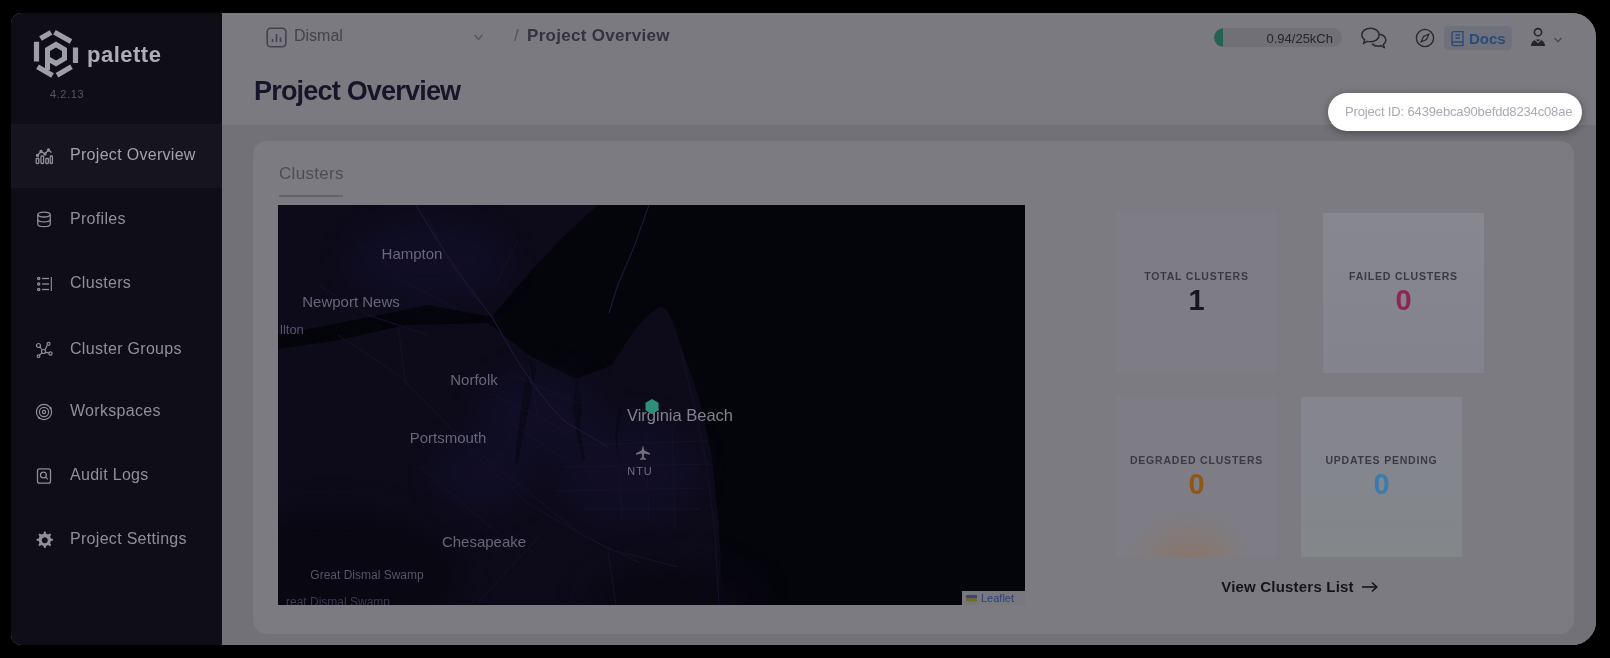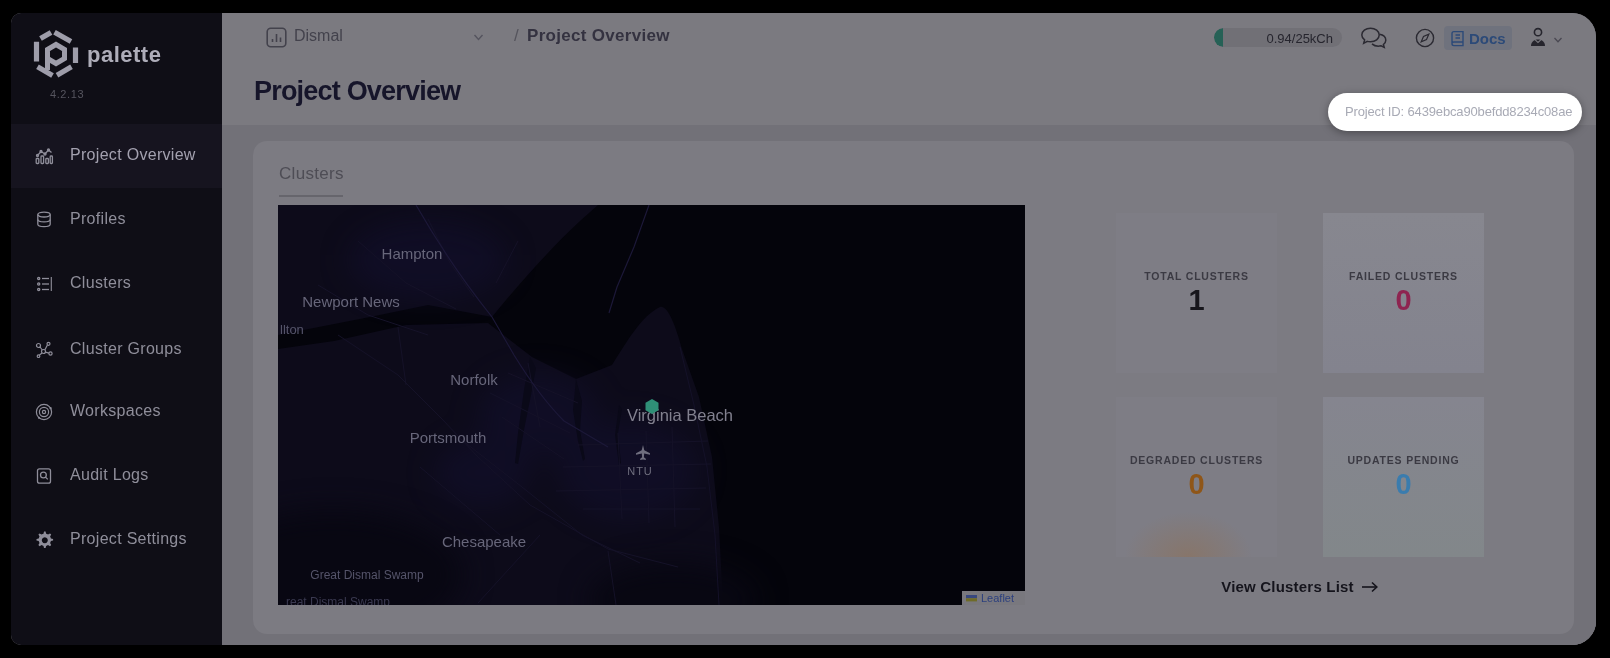--- a/index.html
+++ b/index.html
@@ -52,21 +52,21 @@
   .tile { position:absolute; width:161px; height:160px; }
   .tile .tl { position:absolute; width:161px; top:57px; text-align:center; font-size:10.5px;
     letter-spacing:0.8px; color:#3b3a43;font-weight:bold; }
   .tile .tn { position:absolute; width:161px; top:71px; text-align:center; font-size:29px;
     font-weight:700; }
   #t1 { left:863px; top:72px; background:#7e7d85; }
   #t2 { left:1070px; top:72px; background:linear-gradient(180deg,#87878f,#83838e); }
   #t3 { left:863px; top:256px; background:#7e7d85; }
   #t3g { position:absolute; left:0; top:0; width:161px; height:160px;
      background:radial-gradient(85px 60px at 45% 100%, rgba(150,105,62,0.38), rgba(150,105,62,0) 75%); }
-  #t4 { left:1070px; top:256px; background:linear-gradient(180deg,#85858f,#82878a); }
+  #t4 { left:1048px; top:256px; background:linear-gradient(180deg,#85858f,#82878a); }
   #viewList { position:absolute; left:863px; top:437px; width:368px; text-align:center; white-space:nowrap; }
   #viewTxt { font-size:15px; font-weight:600; color:#15141c; letter-spacing:0.2px;margin-top:40px; }
   
   #pid { position:absolute; left:1328px; top:77px; width:254px; height:38px; border-radius:19px;
     background:#ffffff; box-shadow:0 2px 8px rgba(0,0,0,0.35);margin-top:16px; }
   #pidTxt { position:absolute; left:17px; top:11px; font-size:13px; color:#a8aab5; letter-spacing:-0.15px; white-space:nowrap; }
 </style>
 </head>
 <body>
 <div id="window">

